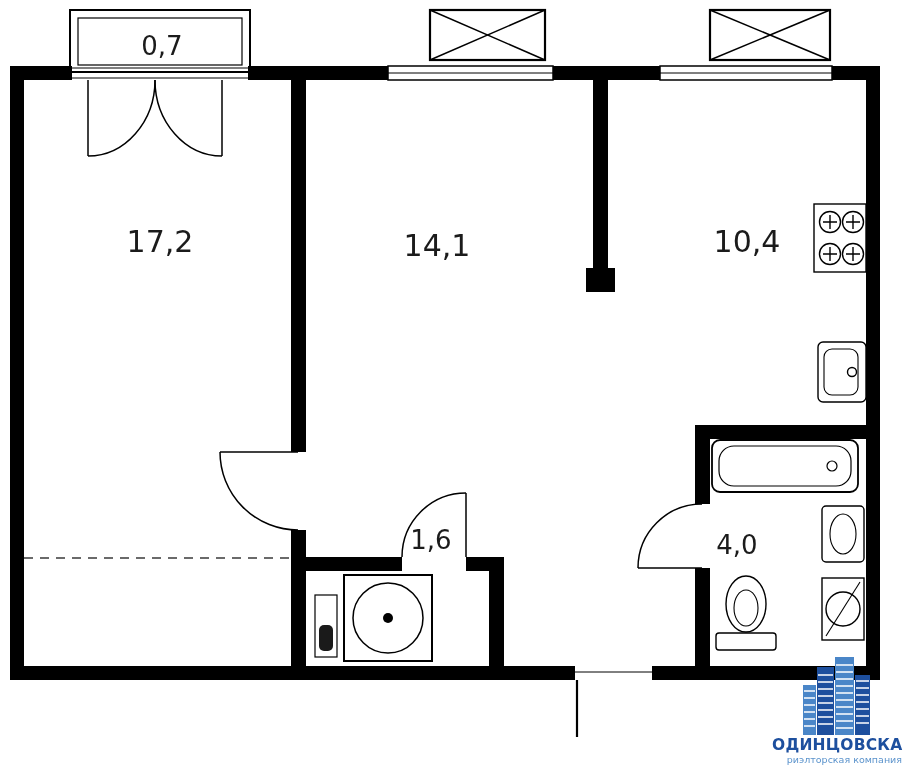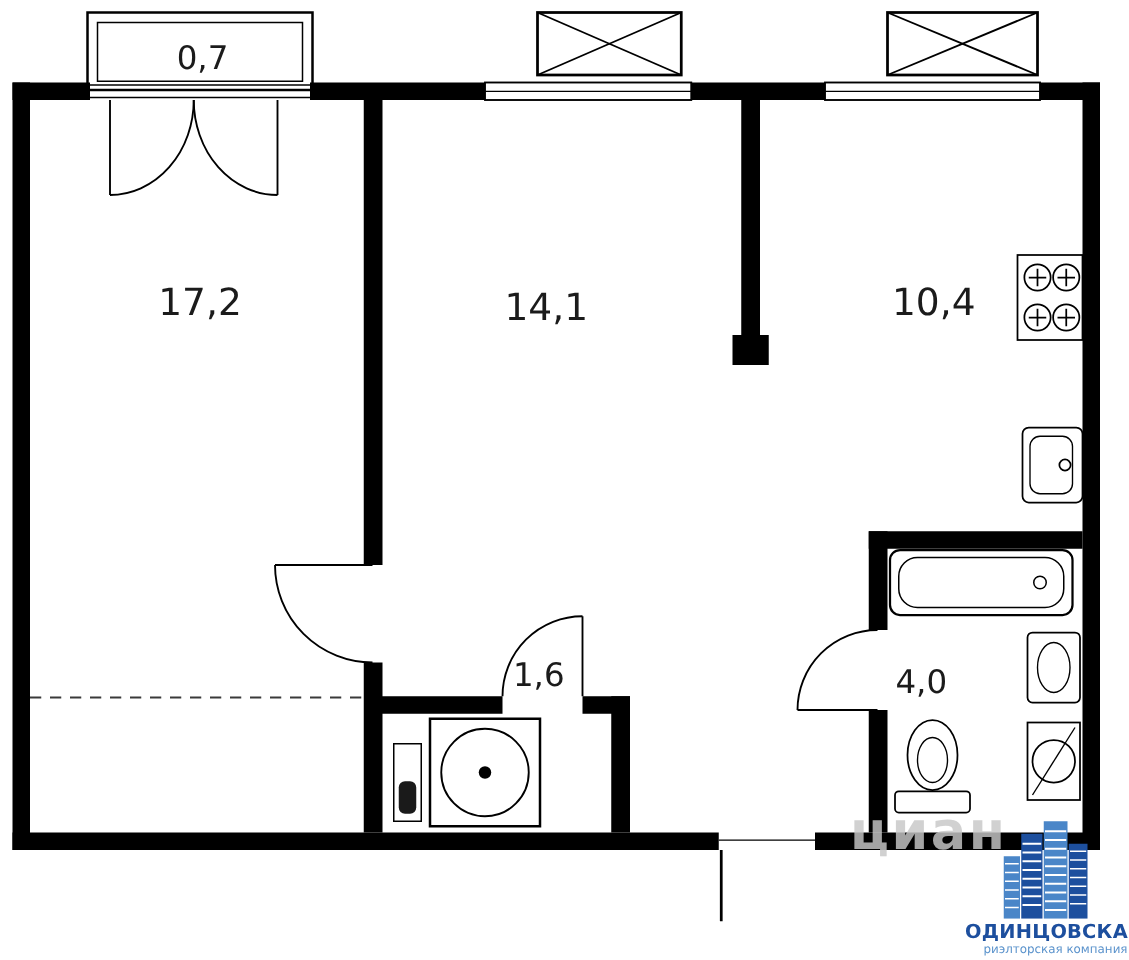--- a/index.html
+++ b/index.html
@@ -154,21 +154,20 @@
     </g>
 
     <text class="room-label" x="162" y="55" font-size="26" text-anchor="middle">0,7</text>
     <text class="room-label" x="160" y="252" font-size="30" text-anchor="middle">17,2</text>
     <text class="room-label" x="437" y="256" font-size="30" text-anchor="middle">14,1</text>
     <text class="room-label" x="747" y="252" font-size="30" text-anchor="middle">10,4</text>
     <text class="room-label" x="431" y="549" font-size="26" text-anchor="middle">1,6</text>
     <text class="room-label" x="737" y="554" font-size="26" text-anchor="middle">4,0</text>
   </svg>
 
-  <div class="watermark">циан</div>
 
   <div class="logo">
     <svg class="logo-buildings" width="74" height="80" viewBox="0 0 72 80">
       <rect x="2" y="30" width="13" height="50" fill="#4a86c8"></rect>
       <rect x="16" y="12" width="17" height="68" fill="#1d4f9e"></rect>
       <rect x="34" y="2" width="19" height="78" fill="#4a86c8"></rect>
       <rect x="54" y="20" width="15" height="60" fill="#1d4f9e"></rect>
       <path d="M3 36h11M3 43h11M3 50h11M3 57h11M3 64h11M3 71h11" stroke="#ffffff" stroke-width="1.3"></path>
       <path d="M17 20h15M17 27h15M17 34h15M17 41h15M17 48h15M17 55h15M17 62h15M17 69h15" stroke="#ffffff" stroke-width="1.5"></path>
       <path d="M35 10h17M35 17h17M35 24h17M35 31h17M35 38h17M35 45h17M35 52h17M35 59h17M35 66h17M35 73h17" stroke="#ffffff" stroke-width="1.5"></path>

